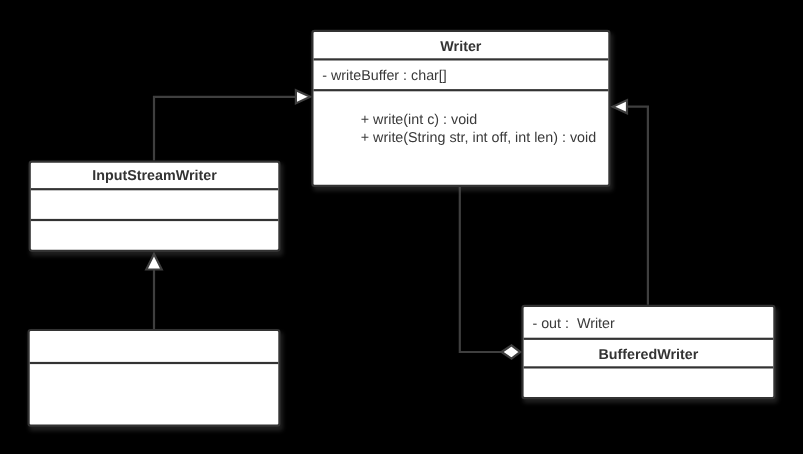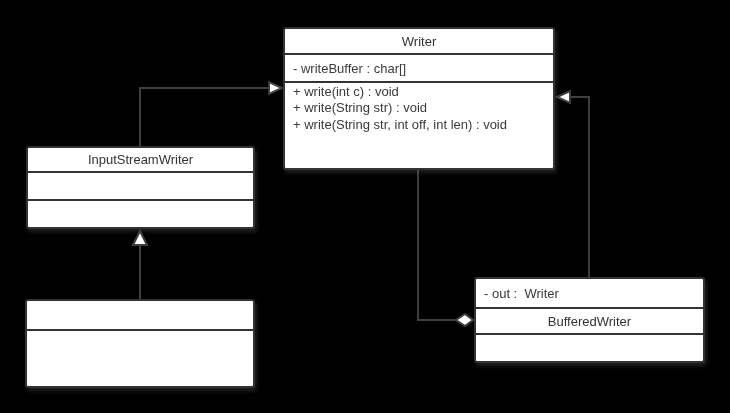--- a/index.html
+++ b/index.html
@@ -18,28 +18,28 @@
     position:absolute;
     background:#ffffff;
     border:2px solid #333333;
     border-radius:3px;
     box-shadow:2px 3px 4px rgba(90,90,90,0.35);
   }
   .sec { border-bottom:2px solid #333333; overflow:hidden; }
   .sec.last { border-bottom:none; }
   .title {
     display:flex; align-items:center; justify-content:center;
-    font-weight:normal; font-size:13px; color:#333333;
+    font-weight:bold; font-size:13px; color:#333333;
   }
   .member {
     font-size:13px; color:#3a3a3a;
     padding-left:8px; white-space:pre;
   }
   .attr-row { display:flex; align-items:center; }
-  .methods { padding-top:1px; }
+  .methods { padding-top:18px;margin-left:35px; }
   .methods .member { line-height:16.4px; }
 </style>
 </head>
 <body>
 
 <div class="canvas">
 
   <svg class="connectors" width="730" height="413">
 
     <polyline class="rel" points="140,146 140,88 269,88"></polyline>
@@ -55,21 +55,20 @@
     <polygon class="arrowhead" points="456,320 465,314 473,320 465,326"></polygon>
   </svg>
 
   <div class="uml-class" style="left:283px; top:27px; width:272px; height:143px;">
     <div class="sec title" style="height:26px;">Writer</div>
     <div class="sec attr-row" style="height:28px;">
       <div class="member">- writeBuffer : char[]</div>
     </div>
     <div class="sec last methods" style="height:85px;">
       <div class="member">+ write(int c) : void</div>
-      <div class="member">+ write(String str) : void</div>
       <div class="member">+ write(String str, int off, int len) : void</div>
     </div>
   </div>
 
   <div class="uml-class" style="left:26px; top:146px; width:229px; height:83px;">
     <div class="sec title" style="height:25px;">InputStreamWriter</div>
     <div class="sec" style="height:28px;"></div>
     <div class="sec last" style="height:25px;"></div>
   </div>
 

